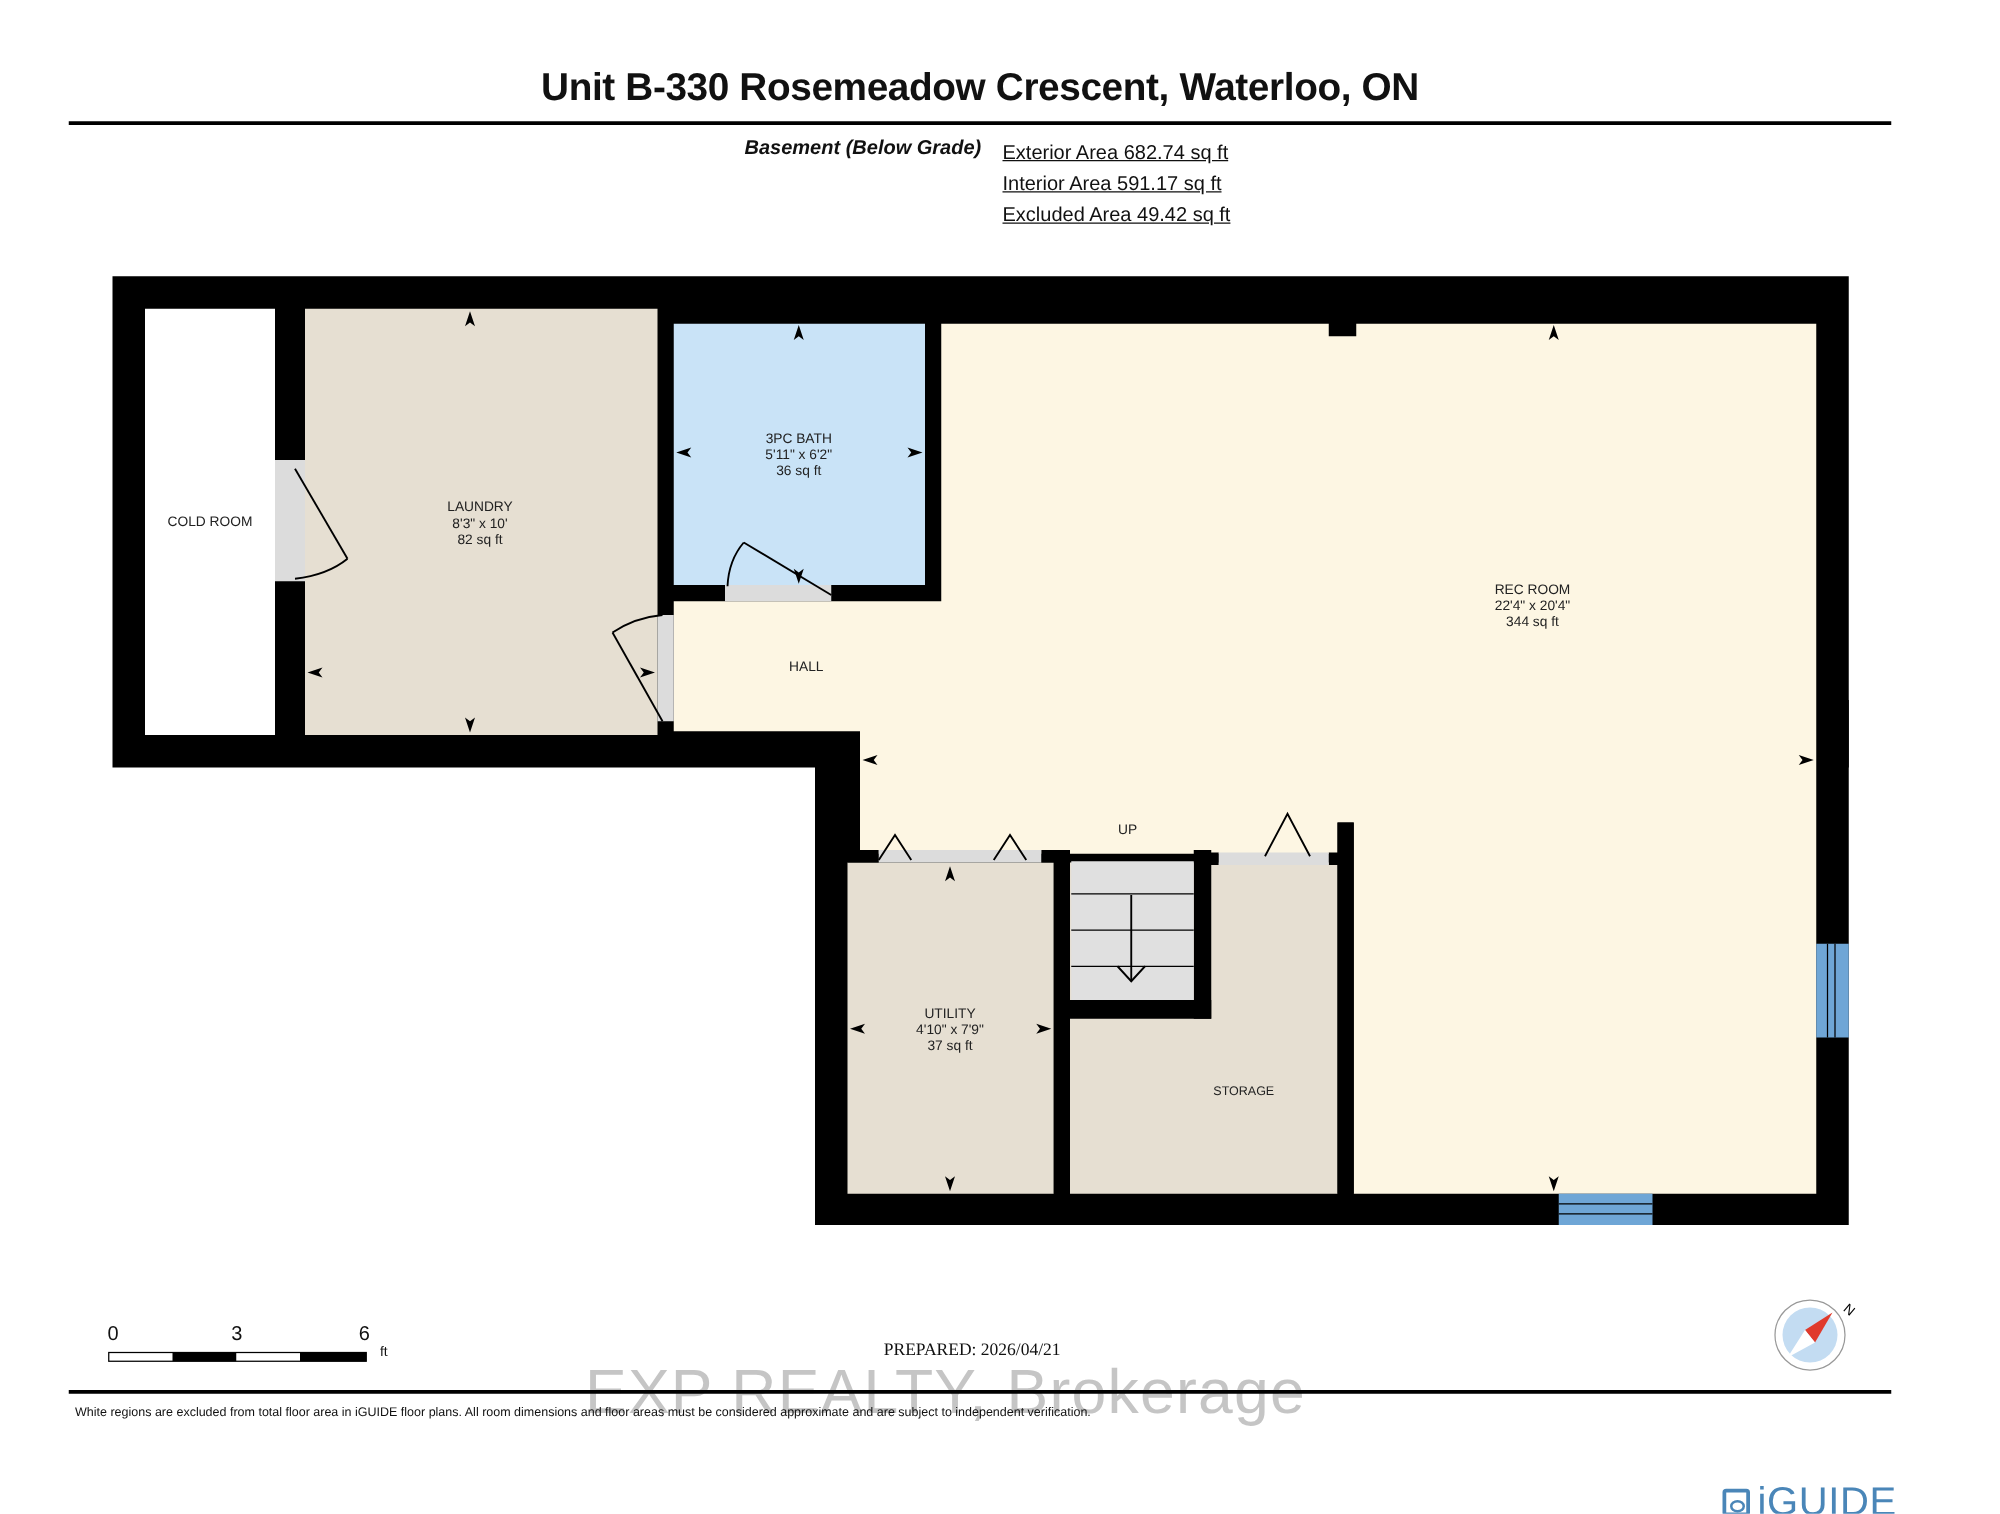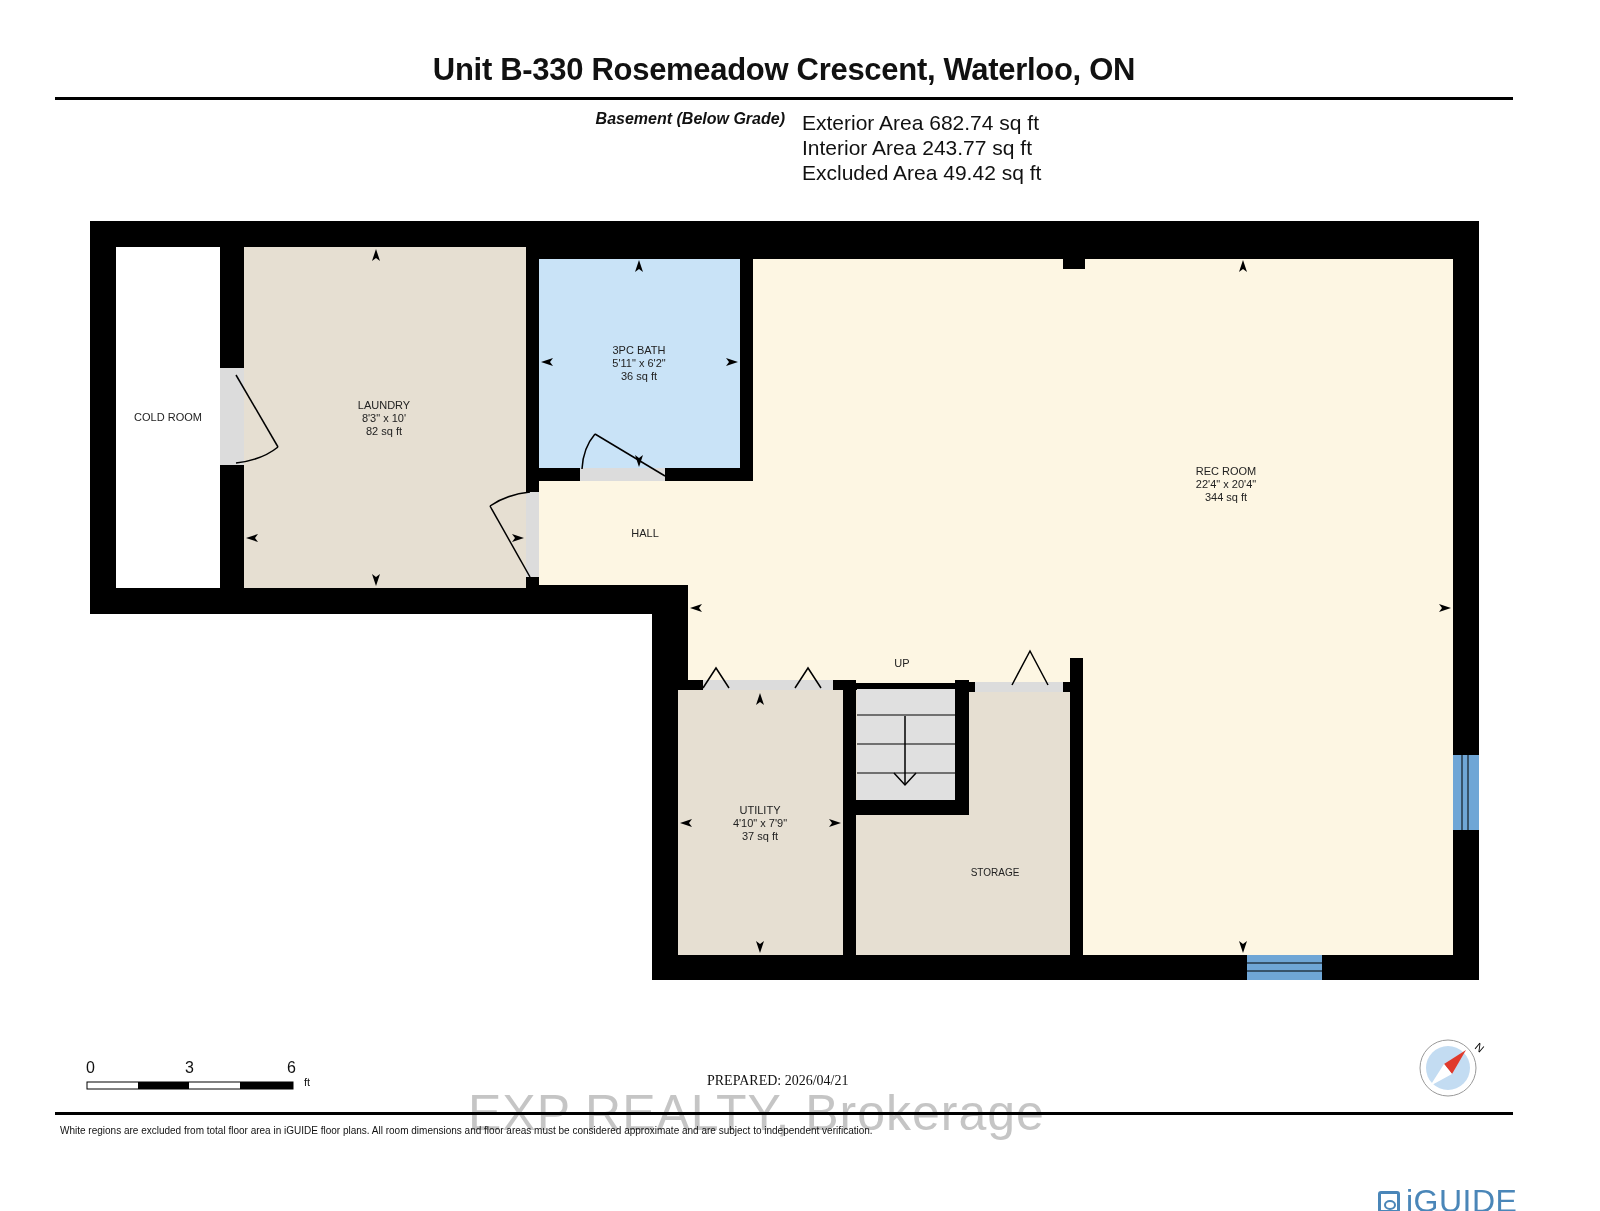--- a/index.html
+++ b/index.html
@@ -2,41 +2,41 @@
 <html><head>
 <meta charset="utf-8">
 <style>
   html, body { margin: 0; padding: 0; background: #ffffff; }
   body { width: 1600px; height: 1211px; position: relative; overflow: hidden; font-family: "Liberation Sans", sans-serif; color: #111; }
   .title { position: absolute; left: 0; top: 52px; width: 1568px; text-align: center; font-size: 31px; font-weight: bold; letter-spacing: -0.3px; }
   .rule { position: absolute; left: 55px; width: 1458px; height: 3px; background: #000; }
   .rule.top { top: 97px; }
   .rule.bottom { top: 1112px; }
   .level-label { position: absolute; left: 560px; top: 110px; width: 225px; text-align: right; font-size: 16px; font-weight: bold; font-style: italic; }
-  .areas { position: absolute; left: 802px; top: 110px; font-size: 21px; line-height: 25px; }
+  .areas { position: absolute; left: 802px; top: 110px; font-size: 16px; line-height: 25px; text-decoration: underline; }
   .plan { position: absolute; left: 0; top: 0; }
   .rlabel { font-family: "Liberation Sans", sans-serif; font-size: 11px; fill: #222; }
   .scale-num { position: absolute; top: 1059px; font-size: 16px; }
   .scale-unit { position: absolute; left: 304px; top: 1076px; font-size: 11px; }
   .prepared { position: absolute; left: 707px; top: 1073px; font-size: 14px; font-family: Liberation Serif, serif; }
   .watermark { position: absolute; left: 468px; top: 1084px; font-size: 50px; color: rgba(150,150,150,0.55); letter-spacing: 1px; white-space: nowrap; }
   .disclaimer { position: absolute; left: 60px; top: 1125px; font-size: 10px; }
   .brand { position: absolute; left: 1378px; top: 1183px; font-size: 32px; color: #4a86b8; display: flex; align-items: center; letter-spacing: 0.5px; }
   .brand-icon { width: 22px; height: 22px; border: 3px solid #4a86b8; border-radius: 3px; margin-right: 6px; box-sizing: border-box; position: relative; }
   .brand-icon::after { content: ""; position: absolute; left: 3px; top: 6px; width: 8px; height: 6px; border: 2px solid #4a86b8; border-radius: 50%; }
 </style>
 </head>
 <body>
 
 <div class="title">Unit B-330 Rosemeadow Crescent, Waterloo, ON</div>
 <div class="rule top"></div>
 <div class="level-label">Basement (Below Grade)</div>
 <div class="areas">
   <div>Exterior Area 682.74 sq ft</div>
-  <div>Interior Area 243.77 sq ft</div>
+  <div>Interior Area 591.17 sq ft</div>
   <div>Excluded Area 49.42 sq ft</div>
 </div>
 
 <svg class="plan" width="1600" height="1211">
   <defs>
     <path id="arrowUp" d="M0,-8 L4,4 L0,1 L-4,4 Z" fill="#000"></path>
   </defs>
 
   <g>
     <rect x="90" y="221" width="1389" height="393" fill="#000"></rect>

